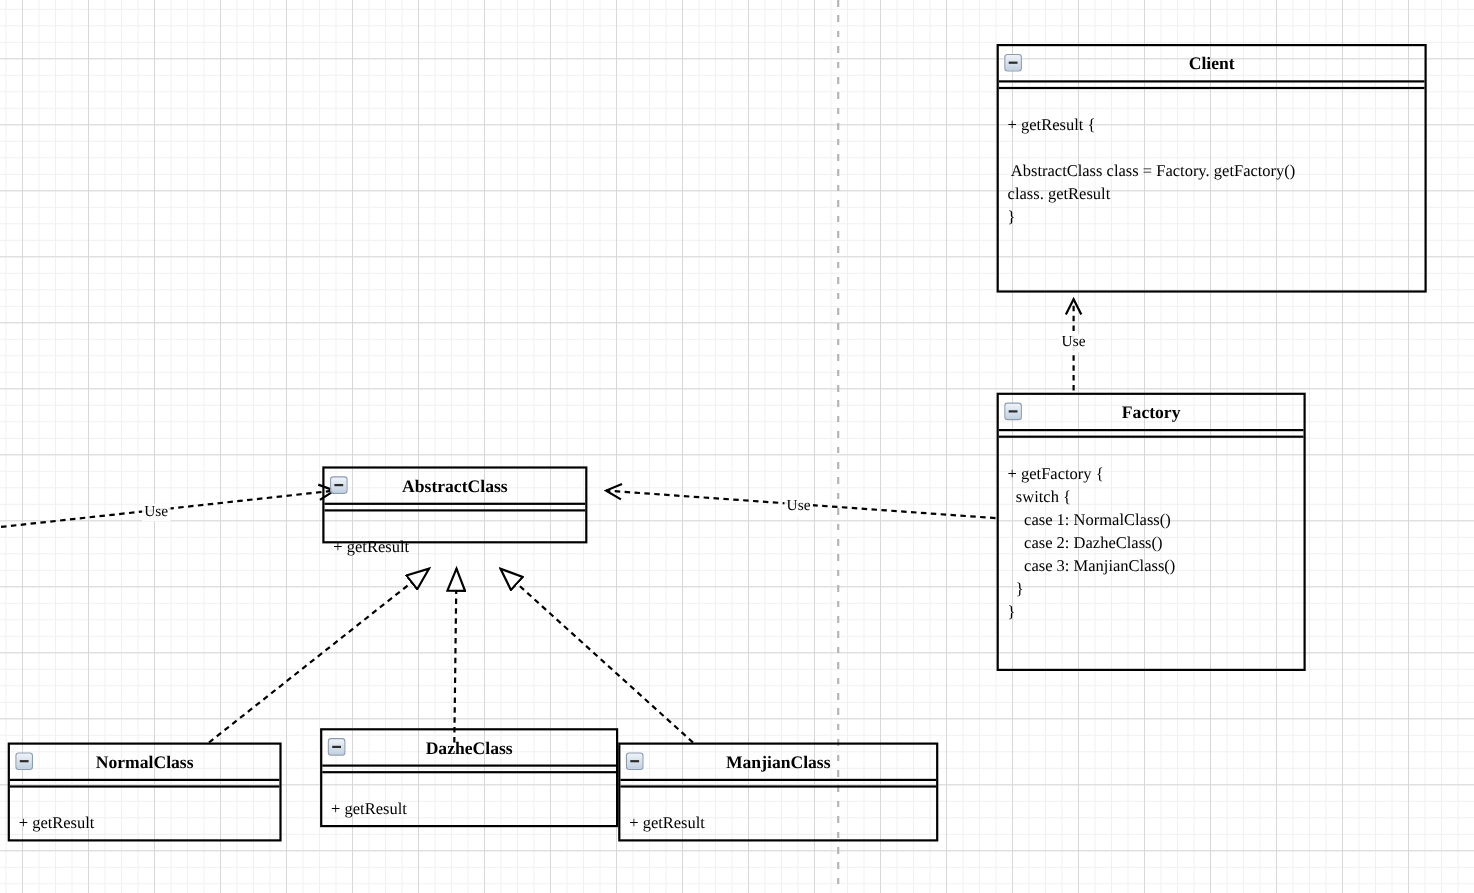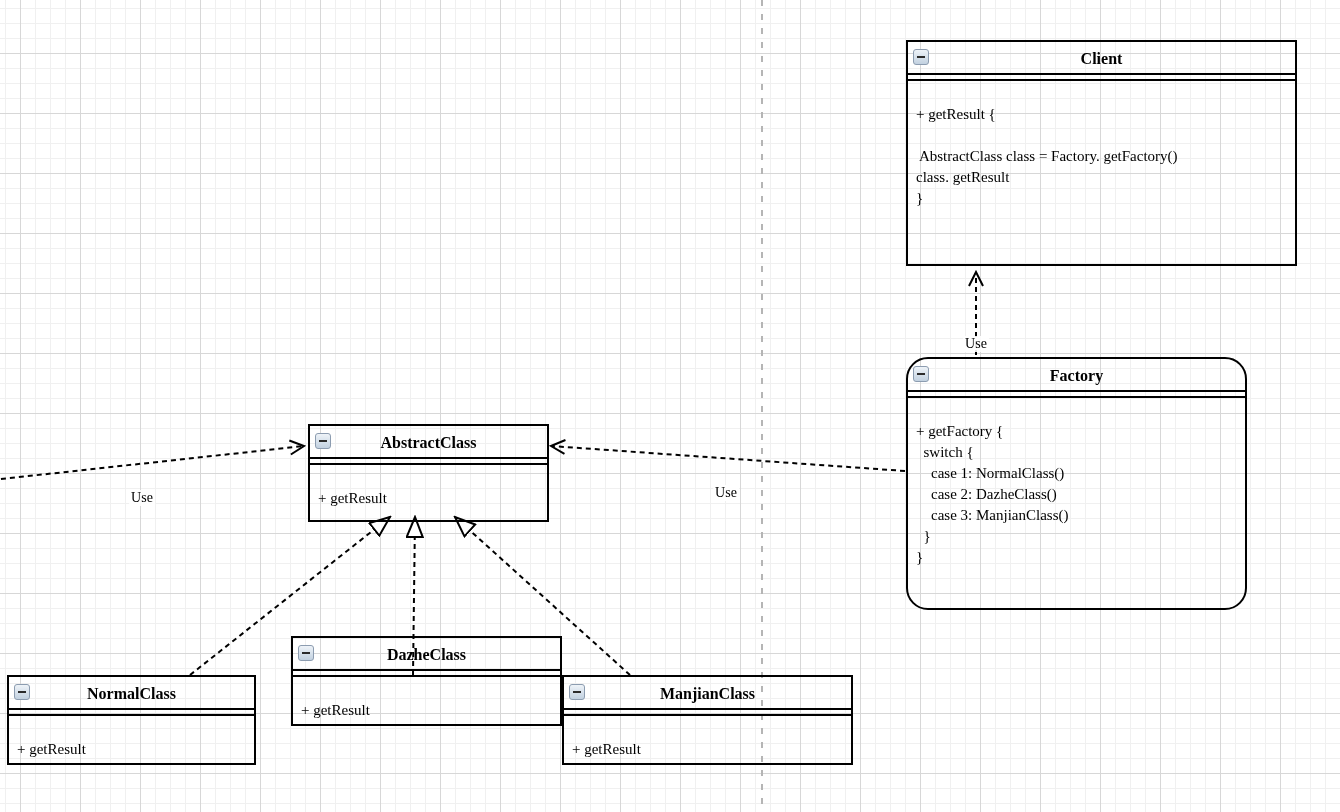--- a/index.html
+++ b/index.html
@@ -84,21 +84,20 @@
 
   .edge-label {
     position: absolute;
     transform: translate(-50%, -50%);
     font-size: 14px;
     color: #000;
     background: rgba(255,255,255,0.9);
     padding: 0 2px;
     z-index: 4;
     white-space: nowrap;
-    margin-top: 32px;
   }
 </style>
 </head>
 <body>
 
 <div class="canvas">
 
   <div class="page-divider"></div>
 
   <svg class="edges" viewBox="0 0 1340 812" xmlns="http://www.w3.org/2000/svg">
@@ -132,38 +131,38 @@
       <span class="uml-title">Client</span>
     </div>
     <div class="uml-sep"></div>
     <div class="uml-body">+ getResult {
 
  AbstractClass class = Factory. getFactory()
 class. getResult
 }</div>
   </div>
 
-  <div class="uml-box" style="left:906px; top:357px; width:341px; height:253px;border-radius:22px;">
+  <div class="uml-box" style="left:906px; top:357px; width:281px; height:253px;">
     <div class="uml-header">
       <span class="collapse-btn">
           <span class="minus"></span>
         </span>
       <span class="uml-title">Factory</span>
     </div>
     <div class="uml-sep"></div>
     <div class="uml-body">+ getFactory {
   switch {
     case 1: NormalClass()
     case 2: DazheClass()
     case 3: ManjianClass()
   }
 }</div>
   </div>
 
-  <div class="uml-box" style="left:308px; top:424px; width:241px; height:98px;">
+  <div class="uml-box" style="left:293px; top:424px; width:241px; height:70px;">
     <div class="uml-header">
       <span class="collapse-btn">
           <span class="minus"></span>
         </span>
       <span class="uml-title">AbstractClass</span>
     </div>
     <div class="uml-sep"></div>
     <div class="uml-body">+ getResult</div>
   </div>
 
@@ -171,21 +170,21 @@
     <div class="uml-header">
       <span class="collapse-btn">
           <span class="minus"></span>
         </span>
       <span class="uml-title">NormalClass</span>
     </div>
     <div class="uml-sep"></div>
     <div class="uml-body">+ getResult</div>
   </div>
 
-  <div class="uml-box" style="left:291px; top:636px; width:271px; height:90px;">
+  <div class="uml-box" style="left:291px; top:662px; width:271px; height:90px;">
     <div class="uml-header">
       <span class="collapse-btn">
           <span class="minus"></span>
         </span>
       <span class="uml-title">DazheClass</span>
     </div>
     <div class="uml-sep"></div>
     <div class="uml-body">+ getResult</div>
   </div>
 

